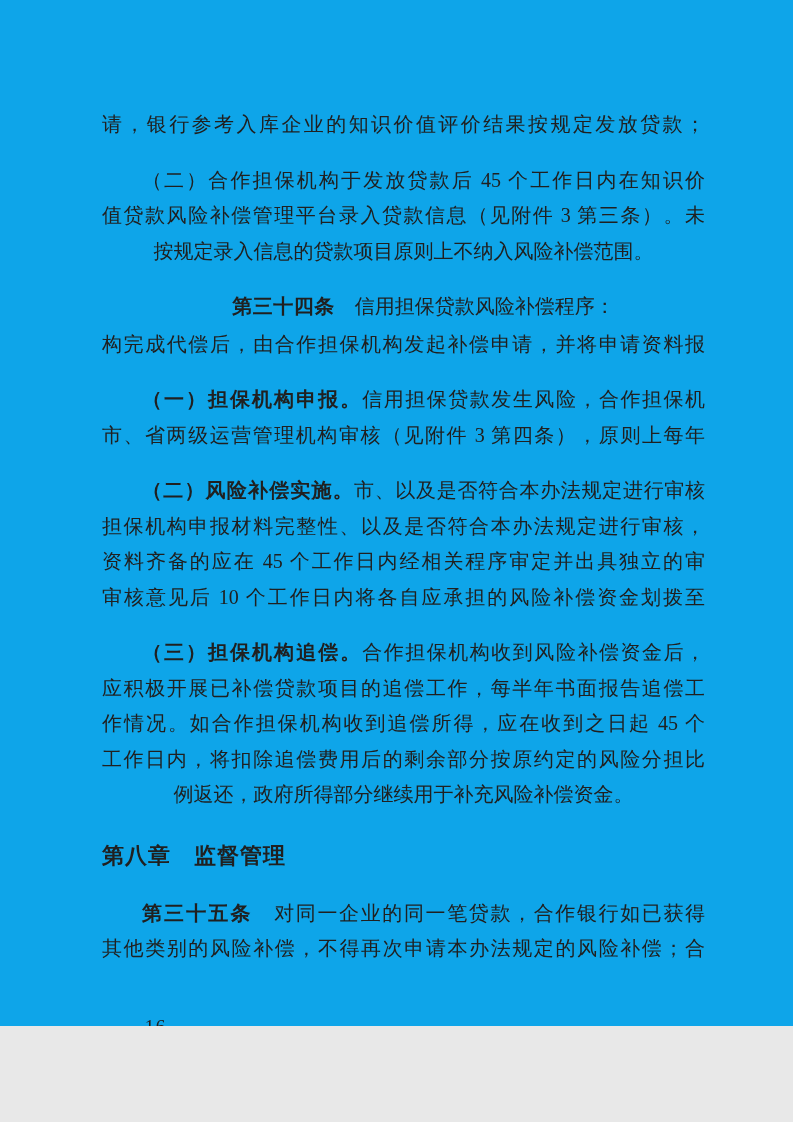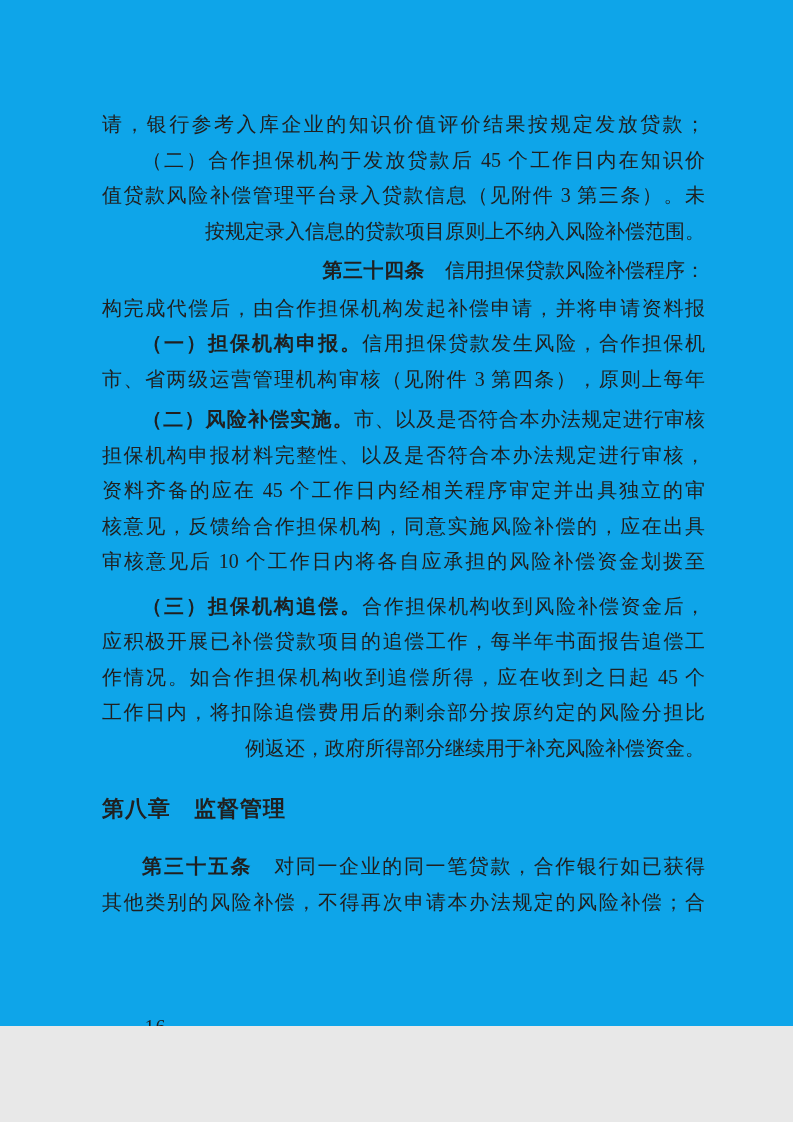--- a/index.html
+++ b/index.html
@@ -14,27 +14,27 @@
   }
   .content{
     position:absolute;
     left:102px;top:107px;
     width:603px;
   }
   .para{margin:0;padding:0;}
   .line{
     font-size:20px;
     line-height:35.5px;
-    text-align:right;
+    text-align:center;
   }
   .just{
     text-align:justify;
     text-align-last:justify;
   }
-  .first{text-indent:40px;}
+  .first{text-indent:40px;margin-top:20px;}
   .lead{
     font-weight:700;
     font-family:"Liberation Sans","DejaVu Sans",sans-serif;
     letter-spacing:0.5px;
   }
   .s3{margin-top:4px;}
   .s4{margin-top:2px;}
   .s5{margin-top:5px;}
   .s6{margin-top:9px;}
   .s8{margin-top:20px;}
@@ -78,21 +78,20 @@
     <div class="para s4">
       <div class="line just">构完成代偿后，由合作担保机构发起补偿申请，并将申请资料报</div>
       <div class="line just first"><b class="lead">（一）担保机构申报。</b><span>信用担保贷款发生风险，合作担保机</span></div>
       <div class="line just">市、省两级运营管理机构审核（见附件 3 第四条），原则上每年</div>
     </div>
 
     <div class="para s5">
       <div class="line just first"><b class="lead">（二）风险补偿实施。</b><span>市、以及是否符合本办法规定进行审核</span></div>
       <div class="line just">担保机构申报材料完整性、以及是否符合本办法规定进行审核，</div>
       <div class="line just">资料齐备的应在 45 个工作日内经相关程序审定并出具独立的审</div>
-      <div class="line just">核意见，反馈给合作担保机构，同意实施风险补偿的，应在出具</div>
       <div class="line just">审核意见后 10 个工作日内将各自应承担的风险补偿资金划拨至</div>
     </div>
 
     <div class="para s6">
       <div class="line just first"><b class="lead">（三）担保机构追偿。</b><span>合作担保机构收到风险补偿资金后，</span></div>
       <div class="line just">应积极开展已补偿贷款项目的追偿工作，每半年书面报告追偿工</div>
       <div class="line just">作情况。如合作担保机构收到追偿所得，应在收到之日起 45 个</div>
       <div class="line just">工作日内，将扣除追偿费用后的剩余部分按原约定的风险分担比</div>
       <div class="line">例返还，政府所得部分继续用于补充风险补偿资金。</div>
     </div>

